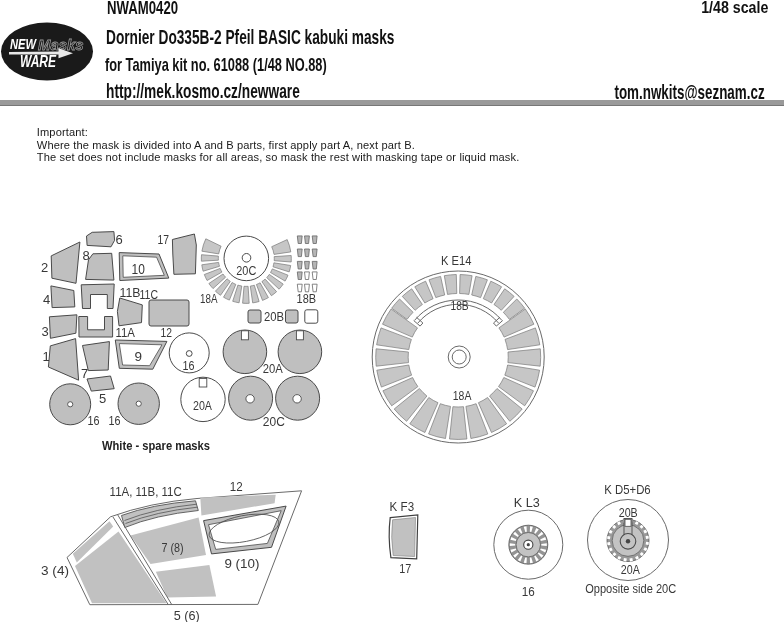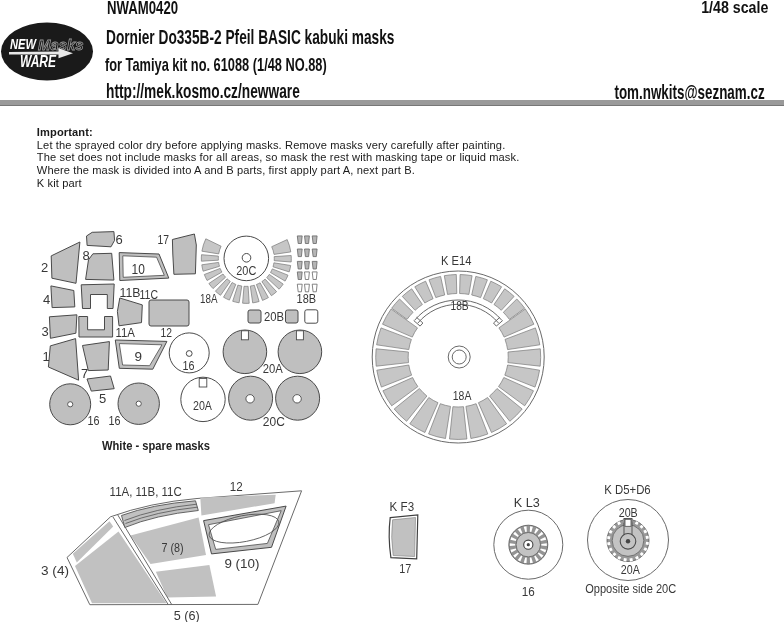--- a/index.html
+++ b/index.html
@@ -34,25 +34,23 @@
 </svg>
 
 <div class="cond" id="t1" style="left:107px; top:-0.85px; font-size:18.3px; transform:scaleX(0.721);">NWAM0420</div>
 <div class="cond" id="t2" style="left:106px; top:26px; font-size:21px; transform:scaleX(0.652);">Dornier Do335B-2 Pfeil BASIC kabuki masks</div>
 <div class="cond" id="t3" style="left:104.6px; top:55.8px; font-size:18.5px; transform:scaleX(0.692);">for Tamiya kit no. 61088 (1/48 NO.88)</div>
 <div class="cond" id="t4" style="left:105.6px; top:80.6px; font-size:20.3px; transform:scaleX(0.677);">http://mek.kosmo.cz/newware</div>
 <div class="condR" id="t5" style="right:15.5px; top:0.1px; font-size:16.8px; transform:scaleX(0.847);">1/48 scale</div>
 <div class="condR" id="t6" style="right:19.7px; top:81.5px; font-size:20.5px; transform:scaleX(0.654);">tom.nwkits@seznam.cz</div>
 <div id="bar"></div>
 <div id="para">
-<div style="font-weight:bold">Important:</div>
-<div>Let the sprayed color dry before applying masks. Remove masks very carefully after painting.</div>
+<div style="font-weight:normal">Important:</div>
+<div>Where the mask is divided into A and B parts, first apply part A, next part B.</div>
 <div>The set does not include masks for all areas, so mask the rest with masking tape or liquid mask.</div>
-<div>Where the mask is divided into A and B parts, first apply part A, next part B.</div>
-<div>K kit part</div>
 </div>
 <svg style="position:absolute;left:0;top:0" width="784" height="622" viewBox="0 0 784 622">
 <polygon class="g" points="75.6,338.6 50.3,345.9 48.4,367.0 78.6,380.2"></polygon>
 <polygon class="g" points="51.2,255.9 79.9,242.0 76.0,283.3 51.9,278.2"></polygon>
 <polygon class="g" points="49.4,316.8 76.9,314.8 75.9,333.2 50.4,338.3"></polygon>
 <polygon class="g" points="50.9,285.9 73.8,290.5 74.8,306.9 52.1,307.6"></polygon>
 <polygon class="g" points="87.0,379.0 110.5,376.0 114.2,388.7 91.3,391.1"></polygon>
 <polygon class="g" points="86.5,236.0 92.2,232.3 113.9,231.6 114.6,240.3 111.0,246.8 87.1,245.4"></polygon>
 <polygon class="g" points="82.5,345.5 109.4,341.6 108.2,370.0 88.3,370.6"></polygon>
 <polygon class="g" points="92.9,253.8 111.7,253.3 113.9,280.1 85.6,279.4 88.5,259.8"></polygon>

